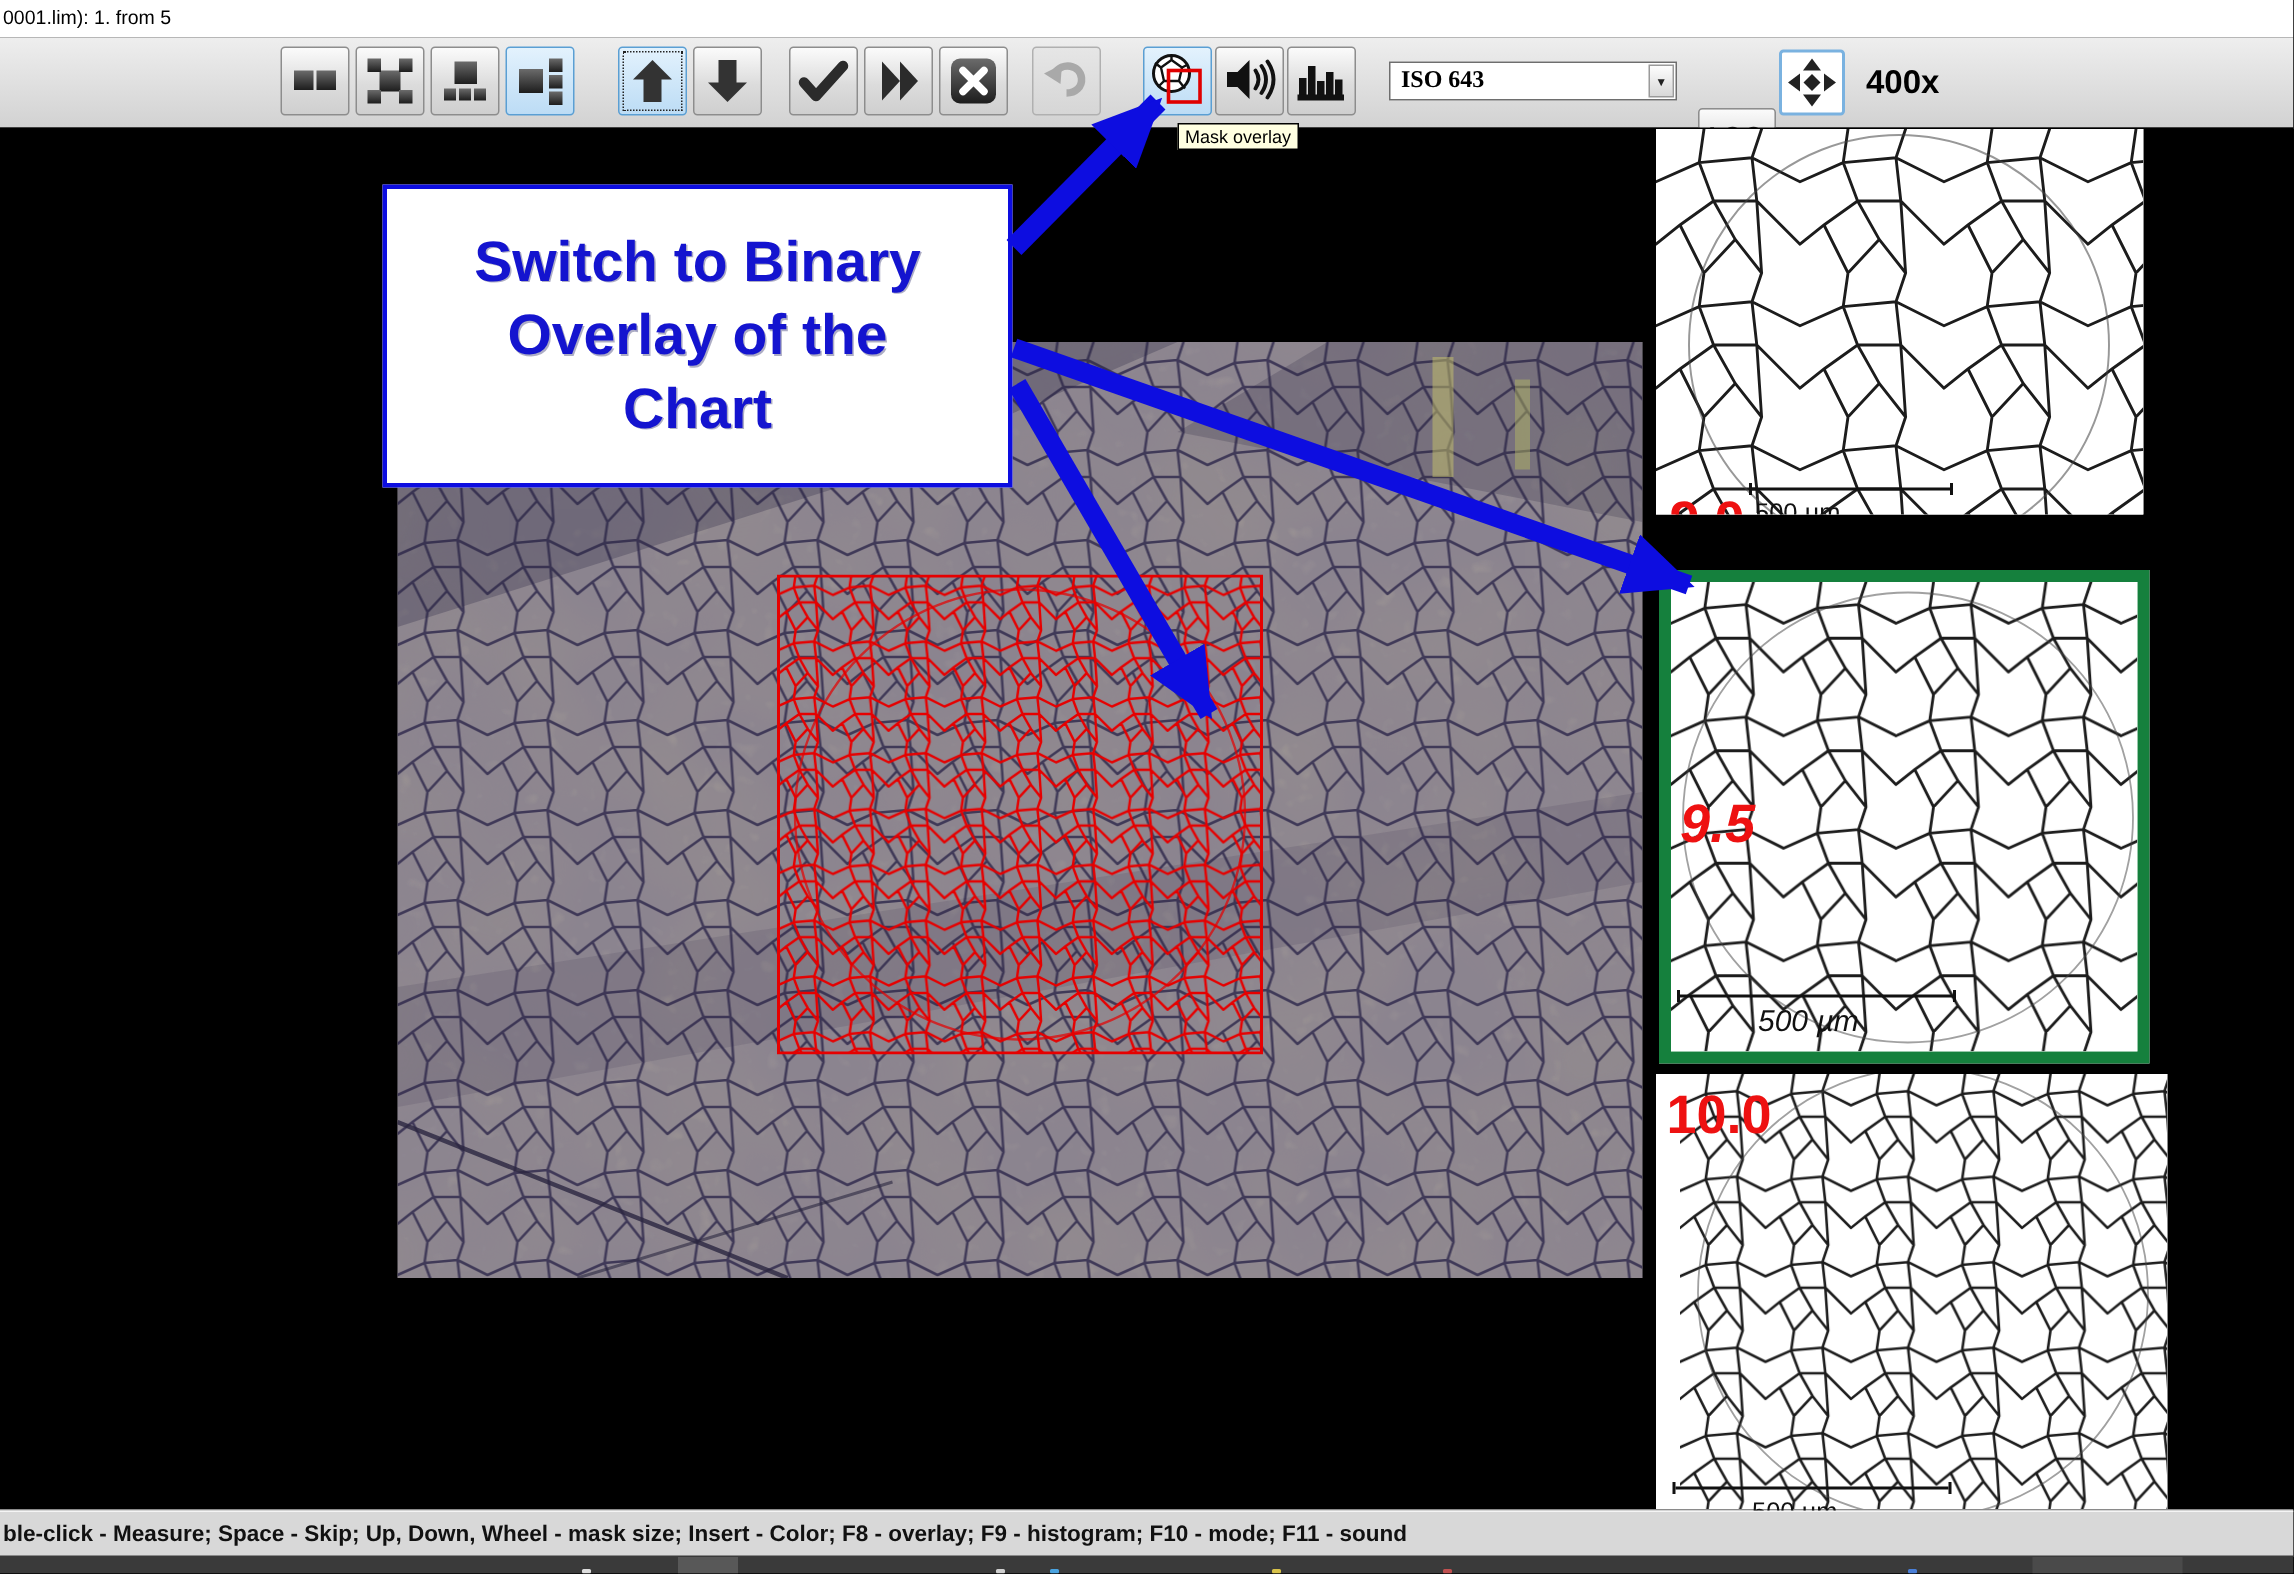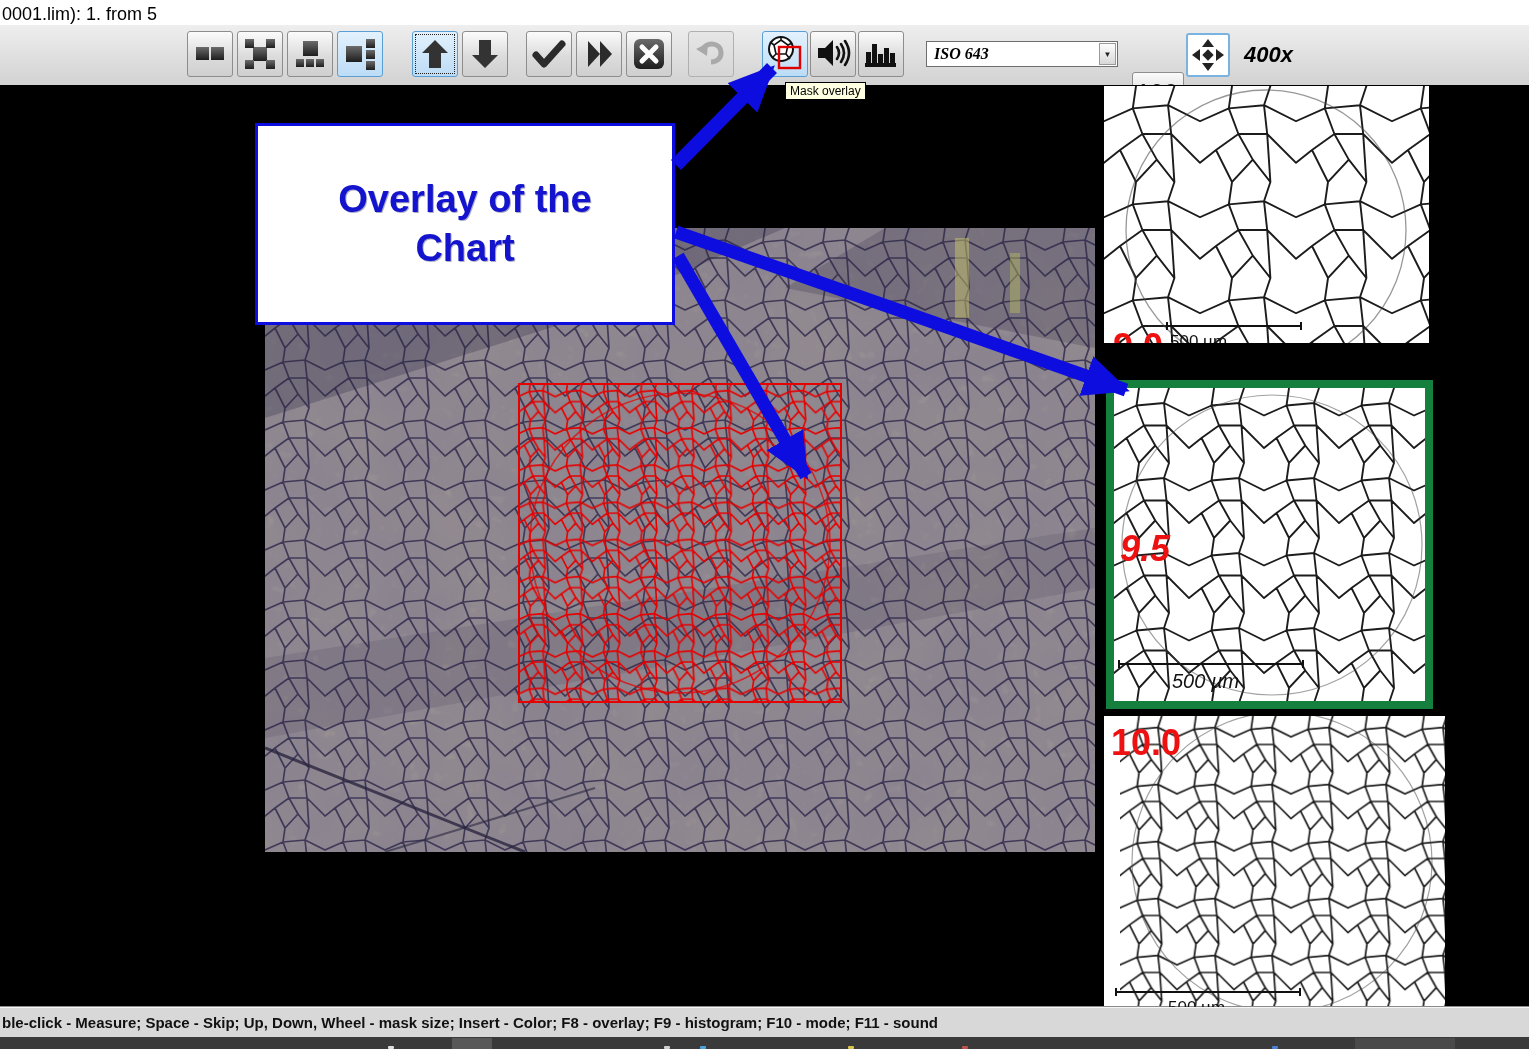--- a/index.html
+++ b/index.html
@@ -5,26 +5,26 @@
   html,body{margin:0;padding:0;}
   body{
     width:1529px;height:1049px;position:relative;overflow:hidden;
     background:#000;font-family:"Liberation Sans",sans-serif;
     -webkit-font-smoothing:antialiased;
   }
   .abs{position:absolute;}
 
   
   #titlebar{left:0;top:0;width:1529px;height:25px;background:#ffffff;}
-  #titlebar .t{position:absolute;left:2px;top:4px;font-size:18px;color:#000;}
+  #titlebar .t{position:absolute;left:2px;top:4px;font-size:13px;color:#000;}
 
   
   #toolbar{left:0;top:25px;width:1529px;height:60px;
     background:linear-gradient(#eeeeee,#d2d2d2);
-    border-bottom:1px solid #9a9a9a;font-style:italic;}
+    border-bottom:1px solid #9a9a9a;}
   .tbtn{position:absolute;top:6px;width:46px;height:46px;border:1px solid #8d8d8d;border-radius:3px;
     background:linear-gradient(#fbfbfb,#dcdcdc 55%,#cfcfcf);box-sizing:border-box;
     display:flex;align-items:center;justify-content:center;}
   .tbtn.active{background:linear-gradient(#e3f2fd,#bcdcf5);border-color:#5a9fd4;}
   .tbtn.disabled{background:linear-gradient(#e6e6e6,#d6d6d6);border-color:#b0b0b0;}
   .tbtn.focusdotted::after{content:"";position:absolute;inset:2px;border:1px dotted #222;}
   .combo{position:absolute;left:926px;top:16px;width:192px;height:26px;background:#fff;
     border:1px solid #6e6e6e;box-sizing:border-box;}
   .combo .val{position:absolute;left:7px;top:3px;font-family:"Liberation Serif",serif;
     font-weight:bold;font-size:16px;color:#000;}
@@ -254,20 +254,21 @@
     <path d="M0 520 L260 624" stroke="#2a2640" stroke-width="3" opacity="0.8" fill="none"></path>
     <path d="M120 624 L330 560" stroke="#2a2640" stroke-width="2" opacity="0.6" fill="none"></path>
   </svg>
 
   <svg class="abs" id="maskoverlay" width="324" height="320">
     <rect x="1" y="1" width="322" height="318" fill="url(#pRed)" stroke="#e60000" stroke-width="2"></rect>
     <circle cx="162" cy="160" r="150" fill="none" stroke="#e60000" stroke-width="1.6" opacity="0.7"></circle>
   </svg>
 
   <div class="abs" id="callout">
+    <span>Switch to Binary</span>
     <span>Overlay of the</span>
     <span>Chart</span>
   </div>
 
   <div class="chartbox" id="chart1">
     <svg width="325" height="289">
       <rect width="325" height="289" fill="#fff"></rect>
       <rect width="325" height="289" fill="url(#pChartL)"></rect>
       <circle cx="162" cy="144" r="140" fill="none" stroke="#444" stroke-width="1.3" opacity="0.55"></circle>
     </svg>

